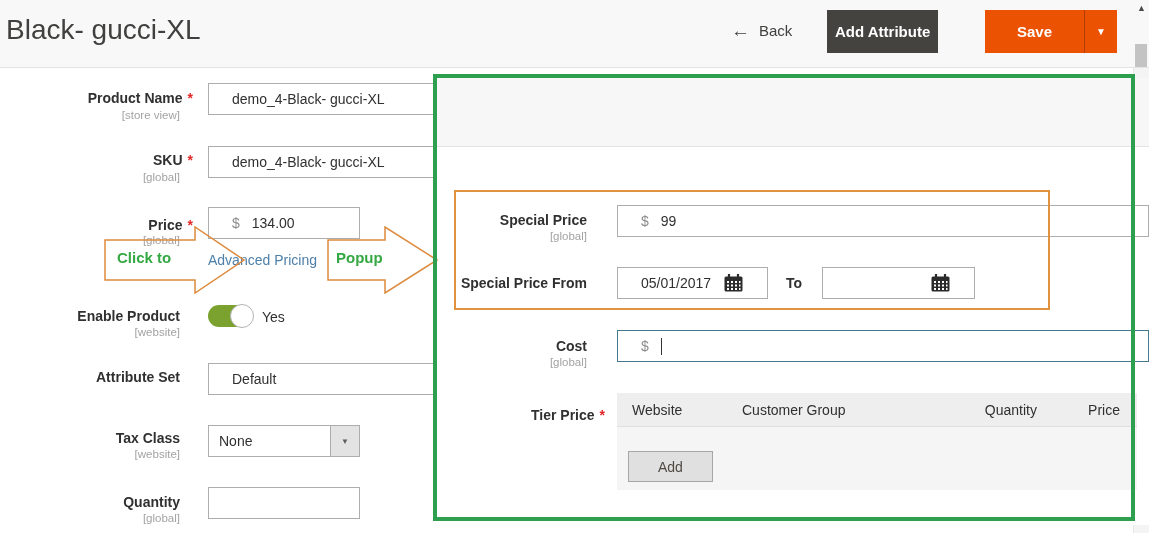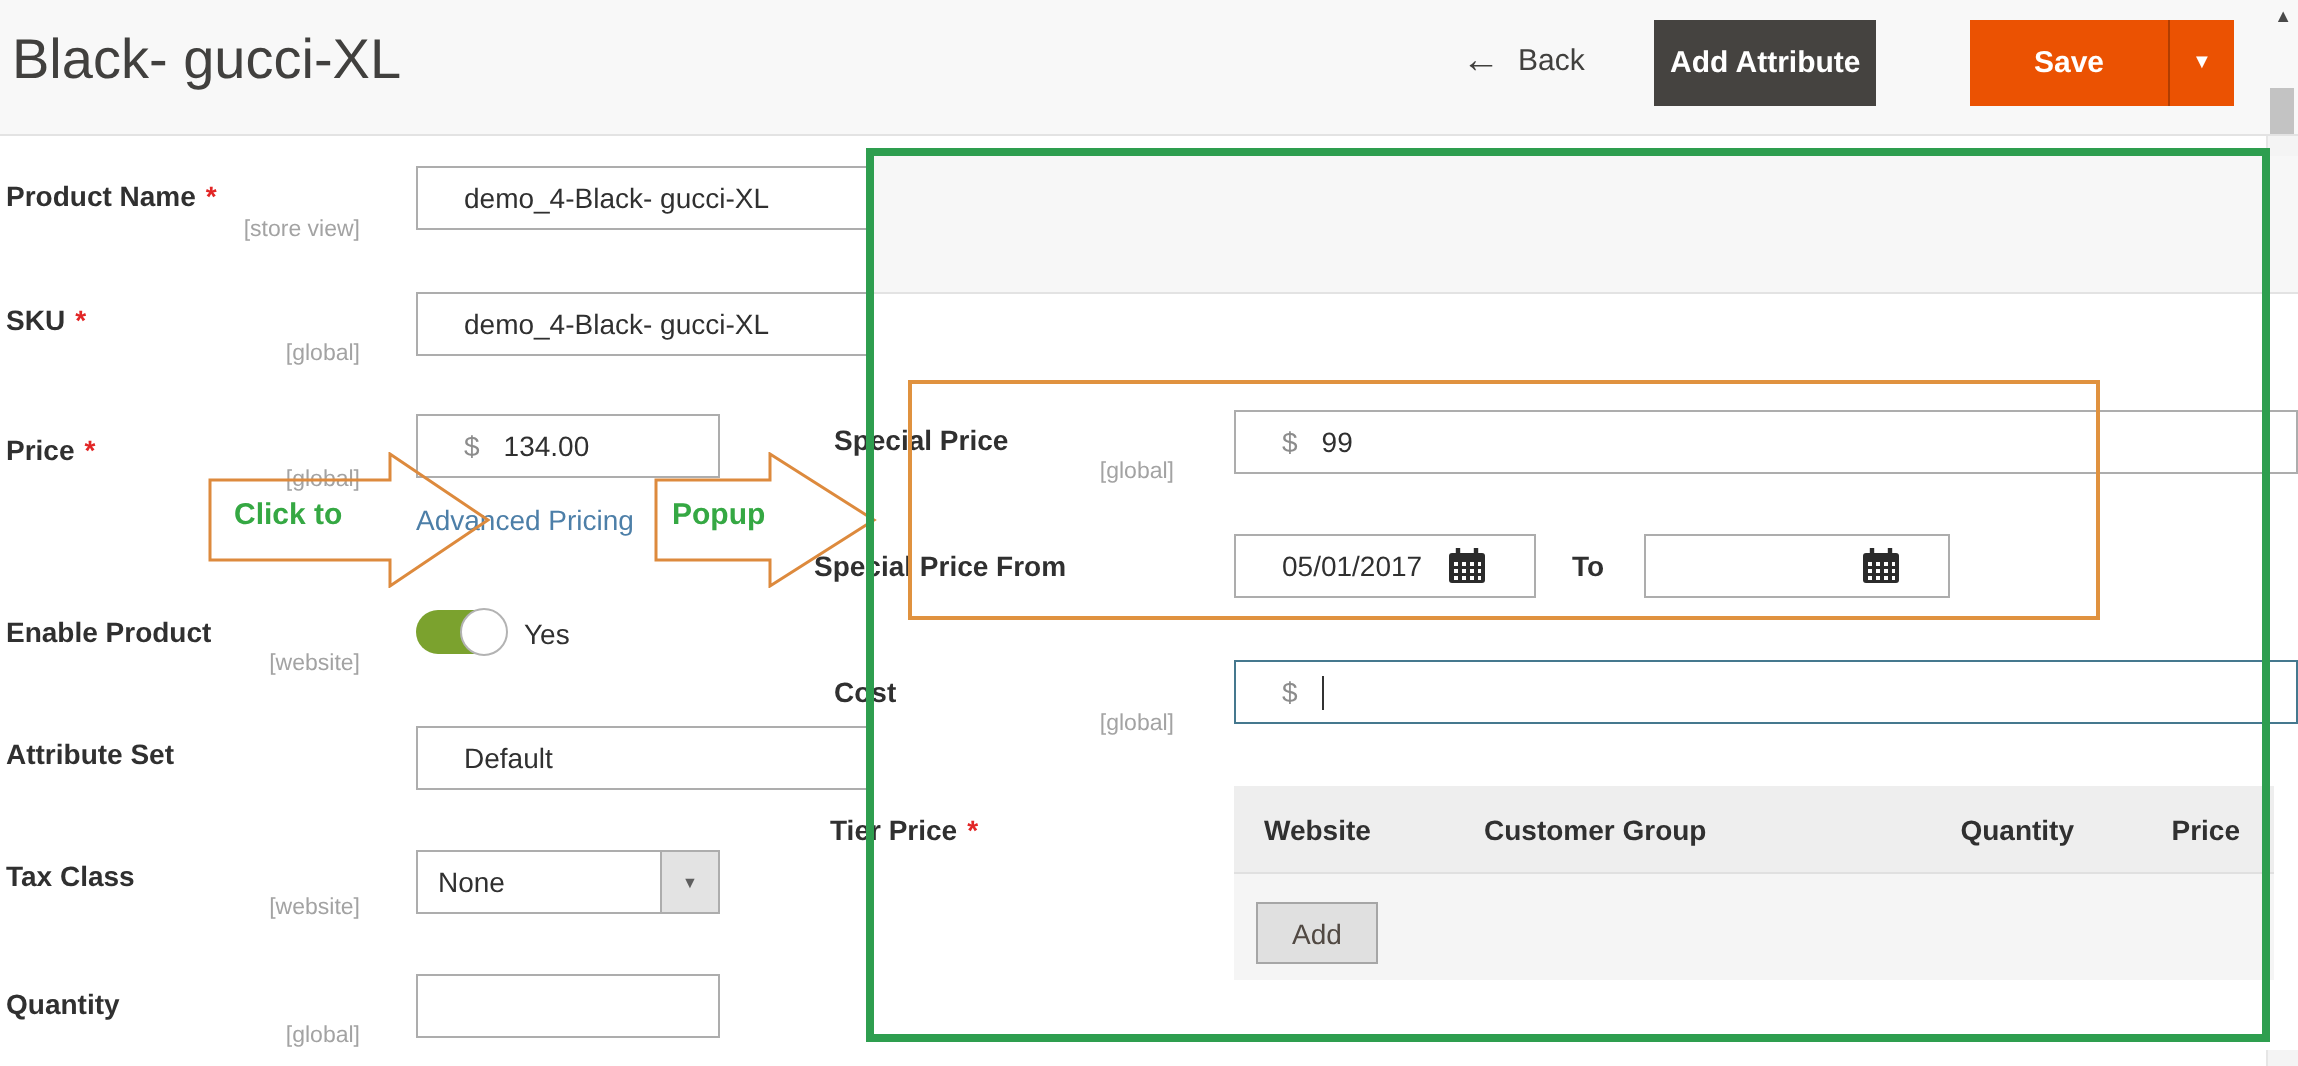--- a/index.html
+++ b/index.html
@@ -17,21 +17,21 @@
   .btn-save-wrap { left:985px; top:10px; height:43px; display:flex; background:#eb5202; z-index:3; }
   .btn-save-main { width:99px; display:flex; align-items:center; justify-content:center; color:#fff; font-weight:700; font-size:15px; cursor:pointer; }
   .btn-save-caret { width:33px; display:flex; align-items:center; justify-content:center; color:#fff; font-size:10px; border-left:1px solid rgba(0,0,0,.25); cursor:pointer; }
 
   
   .scroll-track { right:0; top:0; width:16px; height:533px; background:#f4f4f4; border-left:1px solid #e6e6e6; z-index:1; }
   .scroll-up { right:3px; top:3px; font-size:9px; color:#4a4a4a; z-index:6; cursor:pointer; }
   .scroll-thumb { right:2px; top:44px; width:12px; height:23px; background:#c3c3c3; z-index:6; cursor:grab; }
 
   
-  .lbl { font-size:14px; font-weight:700; color:#303030; text-align:left; }
+  .lbl { font-size:14px; font-weight:700; color:#303030; text-align:right; }
   .scope { font-size:11.5px; font-weight:400; color:#a3a3a3; text-align:right; }
   .req { color:#e22626; font-weight:700; margin-left:5px; }
   .lbl-l { left:3px; width:190px; }      
   .lbl-ln { left:3px; width:177px; }     
   .scope-l { left:3px; width:177px; }
 
   
   .ibox { border:1px solid #adadad; background:#fff; display:flex; align-items:center; padding:0 23px; font-size:14px; color:#303030; }
   .ibox input { border:0; outline:none; background:transparent; font-family:"Liberation Sans",sans-serif; font-size:14px; color:#303030; width:100%; height:100%; }
   .currency { color:#8c8c8c; margin-right:12px; }
@@ -52,26 +52,26 @@
   .panel-bg { left:437px; top:78px; width:712px; height:447px; background:#fff; z-index:5; }
   .panel-band { left:437px; top:78px; width:712px; height:69px; background:#f7f7f7; border-bottom:1px solid #e3e3e3; z-index:6; }
   .green-box { left:433px; top:74px; width:702px; height:447px; border:4px solid #2e9e4f; z-index:30; pointer-events:none; }
   .orange-rect { left:454px; top:190px; width:596px; height:120px; border:2px solid #e0923f; z-index:12; pointer-events:none; }
 
   .p-lbl { left:417px; width:170px; z-index:8; }
   .cal-btn { margin-left:auto; cursor:pointer; display:flex; align-items:center; }
 
   
   .tier-table { left:617px; top:393px; width:520px; height:97px; z-index:8; background:#f5f5f5; }
-  .tier-head { height:44px; background:#eeeeee; border-bottom:1px solid #e0e0e0; display:flex; align-items:center; font-size:14px; font-weight:700; color:#303030; }
+  .tier-head { height:34px; background:#eeeeee; border-bottom:1px solid #e0e0e0; display:flex; align-items:center; font-size:14px; font-weight:400; color:#303030; }
   .th1 { width:125px; padding-left:15px; }
   .th2 { flex:1; }
   .th3 { width:165px; text-align:right; }
   .th4 { width:100px; text-align:right; padding-right:17px; }
-  .add-btn { left:628px; top:451px; height:31px; padding:0 17px; background:#e0e0e0; border:1px solid #a6a6a6; color:#514943; font-size:14px; display:flex; align-items:center; z-index:9; cursor:pointer; }
+  .add-btn { left:628px; top:451px; height:31px; padding:0 29px; background:#e0e0e0; border:1px solid #a6a6a6; color:#514943; font-size:14px; display:flex; align-items:center; z-index:9; cursor:pointer; }
 
   
   .arrow-svg { z-index:25; pointer-events:none; }
   .anno-text { font-size:15px; font-weight:700; color:#35a843; z-index:26; pointer-events:none; }
 </style>
 </head>
 <body>
 
 <div id="screen">
 

